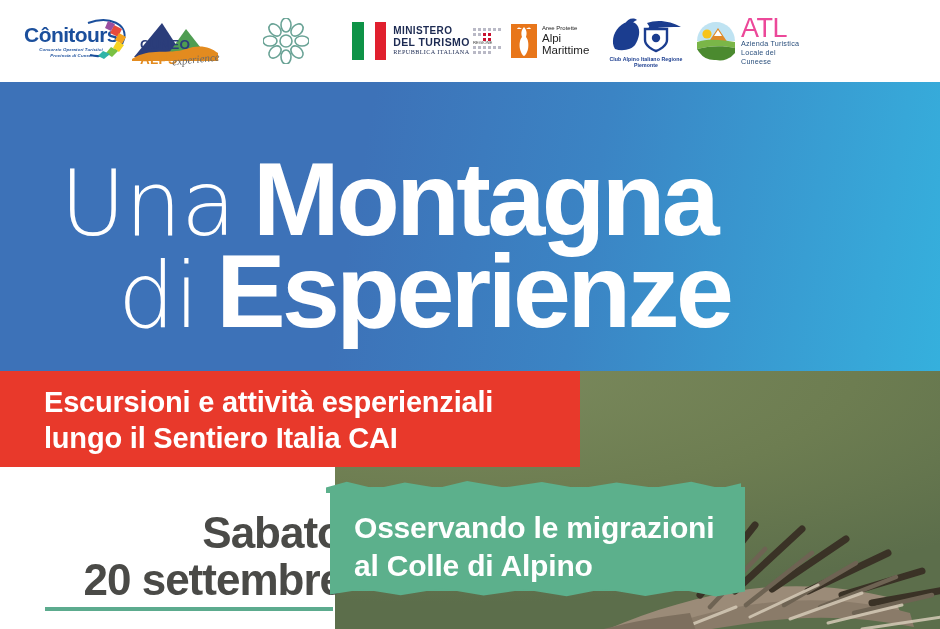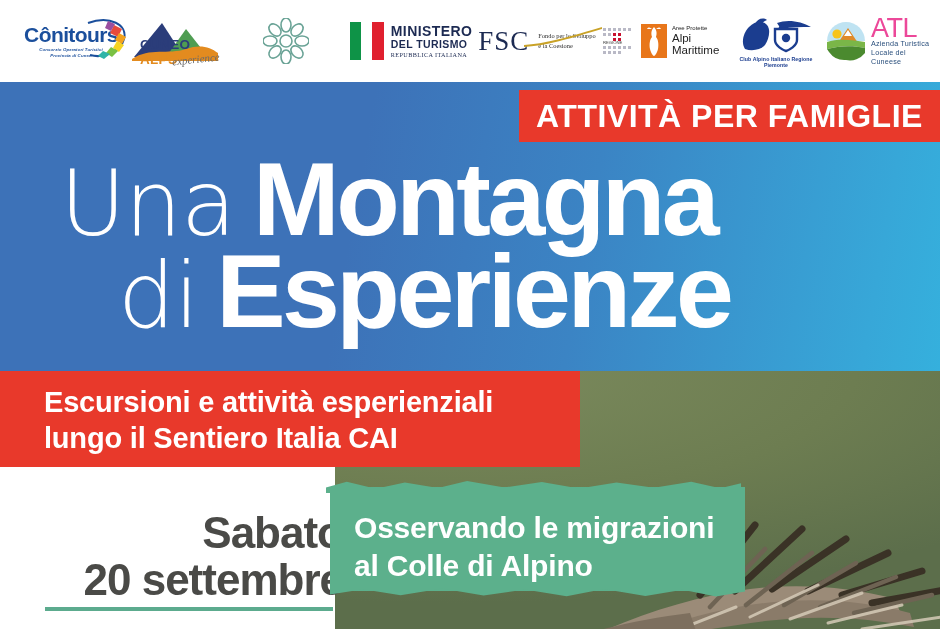--- a/index.html
+++ b/index.html
@@ -39,21 +39,21 @@
   .omp-l { font-size:12.5px; color:#5a8f86; font-weight:normal; line-height:1.0;
     letter-spacing:-0.2px; }
   .omp-sub { font-size:4.6px; color:#4d8377; font-weight:bold; letter-spacing:0.15px;
     margin-top:2px; }
 
   
   .lg-min { width:122px; height:48px; }
   .flag { width:34px; height:38px; display:flex; flex:0 0 auto; margin-right:7px; }
   .flag span { flex:1 1 0; }
   .min-text { line-height:1.08; }
-  .min-1 { font-size:14px; font-weight:bold; color:#1c2a52; letter-spacing:0.4px; }
+  .min-1 { font-size:10px; font-weight:bold; color:#1c2a52; letter-spacing:0.4px; }
   .min-2 { font-size:10.5px; font-weight:bold; color:#1c2a52; letter-spacing:0.4px; }
   .min-3 { font-size:6.2px; color:#1c2a52; font-family:"Liberation Serif", serif;
     letter-spacing:0.4px; margin-top:1.5px; }
 
   
   .lg-fsc { width:130px; height:46px; }
   .fsc-word { font-size:27px; color:#1c2a52; font-family:"Liberation Serif", serif;
     letter-spacing:1px; line-height:1; }
   .fsc-sub { font-size:6.4px; color:#2b2b2b; font-family:"Liberation Serif", serif;
     line-height:1.5; margin-left:9px; }
@@ -198,30 +198,20 @@
         <span style="background:#ffffff;"></span>
         <span style="background:#e0202e;"></span>
       </div>
       <div class="min-text">
         <div class="min-1">MINISTERO</div>
         <div class="min-2">DEL TURISMO</div>
         <div class="min-3">REPUBBLICA ITALIANA</div>
       </div>
     </div>
 
-    <div class="logo lg-fsc" style="position:relative;">
-      <svg class="fsc-swoosh" viewBox="0 0 78 22">
-        <path d="M0 19 C22 18 48 10 78 1" fill="none" stroke="#c9a227" stroke-width="2"></path>
-      </svg>
-      <div class="fsc-word">FSC</div>
-      <div class="fsc-sub">
-        <div>Fondo per lo Sviluppo</div>
-        <div>e la Coesione</div>
-      </div>
-    </div>
 
     <div class="logo lg-alpi">
       <svg class="rp-block" viewBox="0 0 34 30">
         <g fill="#b9b9c6">
           <rect x="1" y="2" width="3" height="3"></rect>
             <rect x="6" y="2" width="3" height="3"></rect>
           <rect x="11" y="2" width="3" height="3"></rect>
             <rect x="16" y="2" width="3" height="3"></rect>
           <rect x="21" y="2" width="3" height="3"></rect>
             <rect x="26" y="2" width="3" height="3"></rect>
@@ -286,23 +276,20 @@
         <div class="atl-word">ATL</div>
         <div class="atl-sub">Azienda Turistica</div>
         <div class="atl-sub">Locale del Cuneese</div>
       </div>
     </div>
 
   </div>
 
   <div class="hero"></div>
 
-  <div class="badge">
-    <span class="badge-txt">ATTIVITÀ PER FAMIGLIE</span>
-  </div>
 
   <div class="title">
     <div class="title-line tl1">
       <span class="t-light">Una</span><span style="display:inline-block;width:18px;"></span><span class="t-bold">Montagna</span>
     </div>
     <div class="title-line tl2">
       <span class="t-light">di</span><span style="display:inline-block;width:18px;"></span><span class="t-bold">Esperienze</span>
     </div>
   </div>
 

